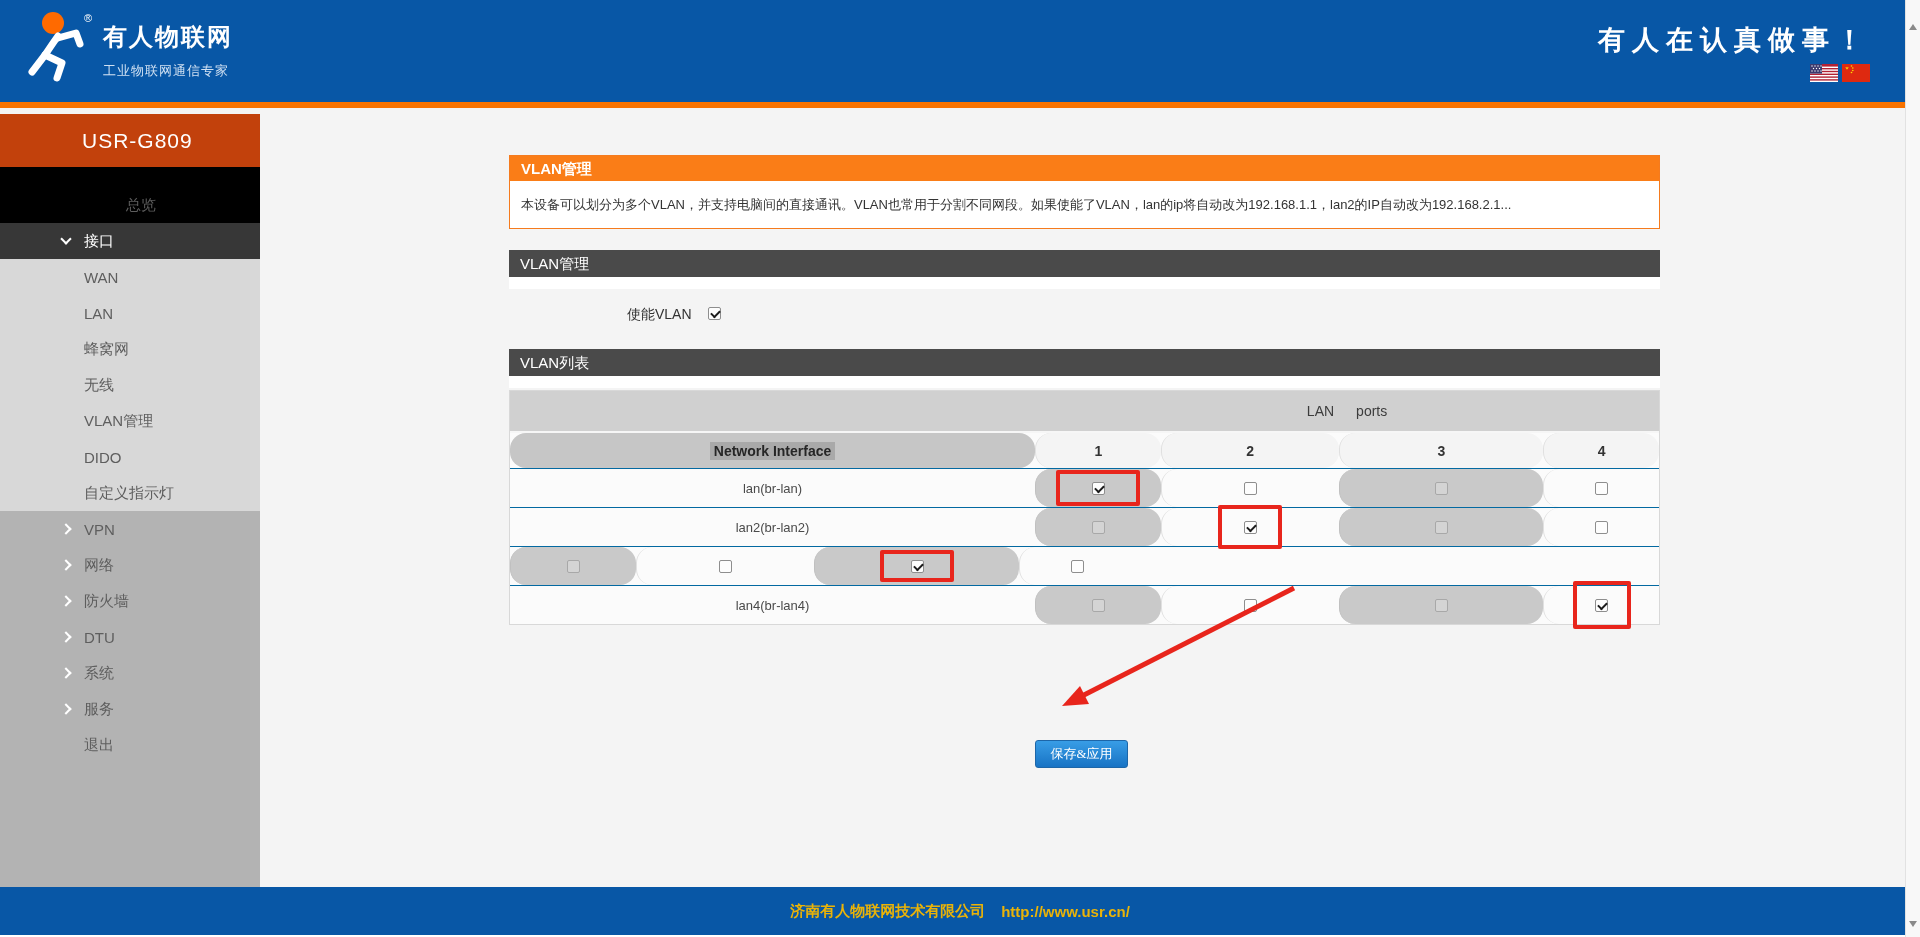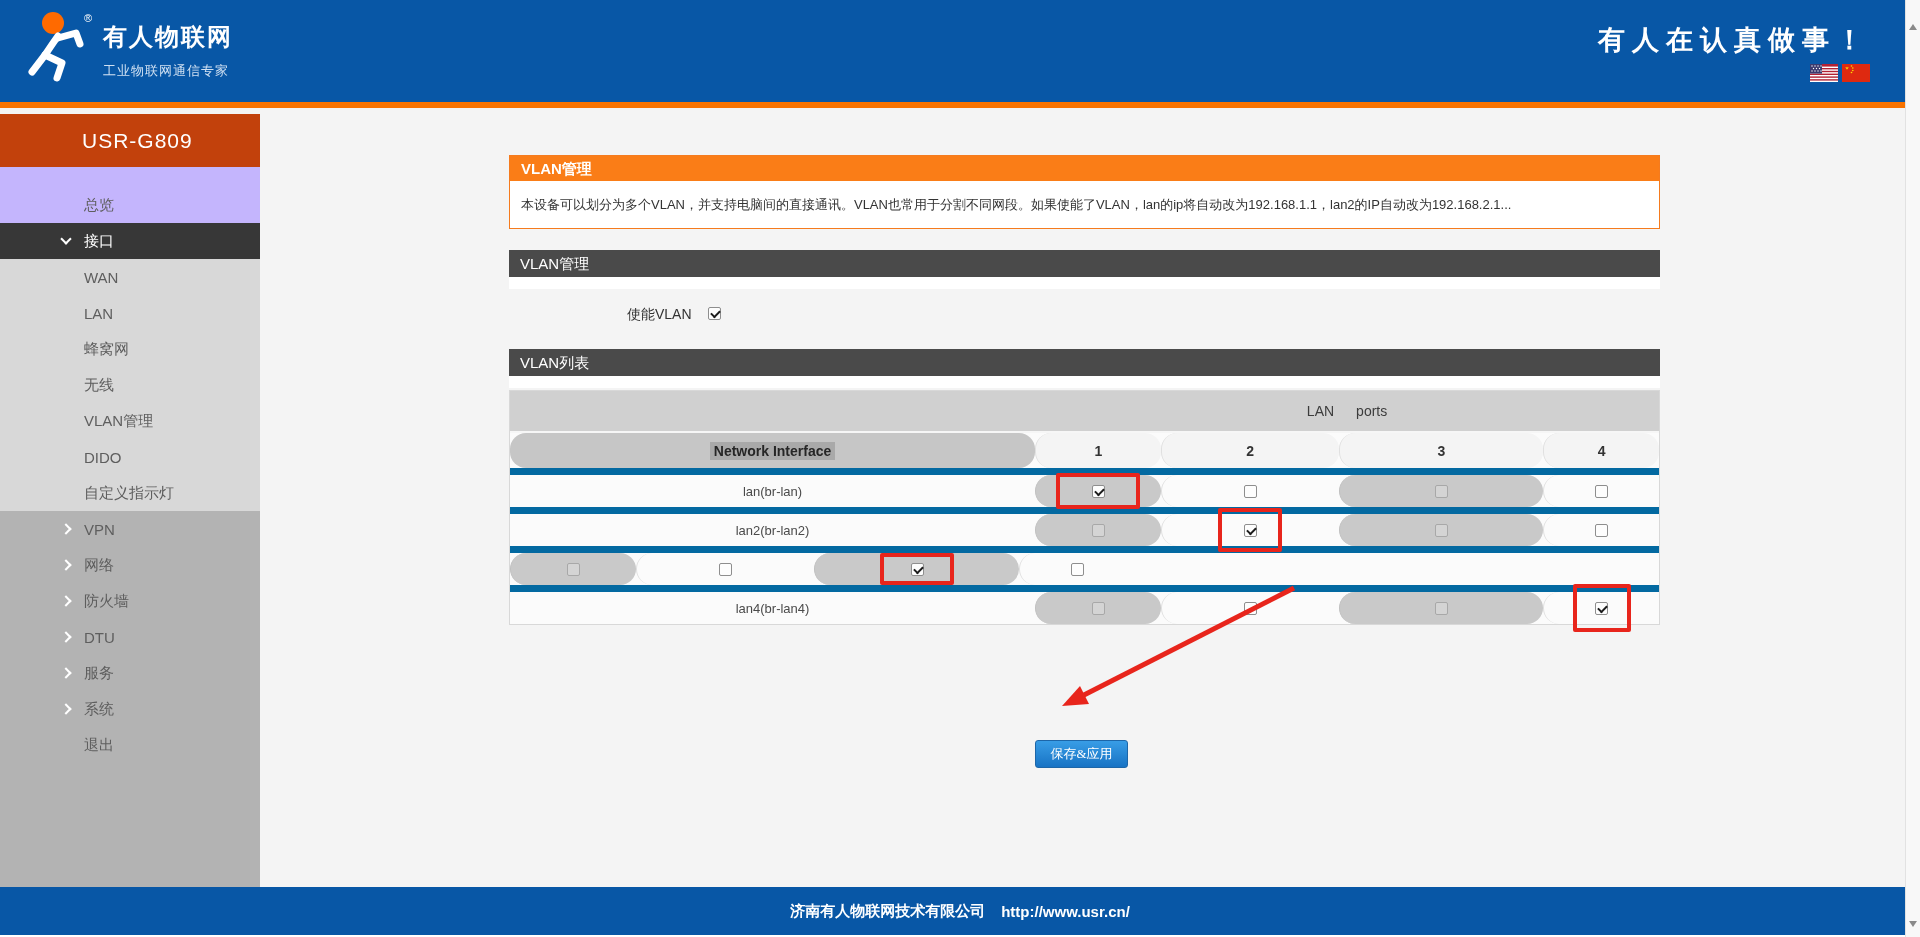--- a/index.html
+++ b/index.html
@@ -18,21 +18,21 @@
   .slogan-block{position:absolute;right:50px;top:22px;text-align:right;}
   .slogan{color:#fff;font-size:27px;letter-spacing:7px;font-weight:bold;white-space:nowrap;}
   .flags{margin-top:6px;display:flex;gap:4px;justify-content:flex-end;align-items:center;}
   .flag{width:28px;height:18px;display:block;}
 
   
   .sidebar{position:absolute;left:0;top:114px;width:260px;height:773px;display:flex;flex-direction:column;}
   .device{height:53px;background:#c2410c;color:#fff;font-size:21px;display:flex;align-items:center;
     padding-left:82px;letter-spacing:1px;}
   .side-sec{width:100%;}
-  .side-sec.top{background:#c4b5fd;padding-top:20px;}
+  .side-sec.top{background:#000000;padding-top:20px;padding-left:42px;}
   .side-sec.selected{background:#373737;}
   .side-sec.sub{background:#d8d8d8;}
   .side-sec.collapsed{background:#b3b3b3;flex:1;}
   .srow{height:36px;display:flex;align-items:center;padding-left:84px;font-size:15px;
     color:#5e5e5e;position:relative;cursor:pointer;}
   .side-sec.selected .srow{color:#fff;}
   .chev{position:absolute;left:62px;width:8px;height:8px;border-right:2px solid #fff;
     border-bottom:2px solid #fff;display:inline-block;}
   .chev.down{transform:rotate(45deg);top:12px;}
   .chev.right{transform:rotate(-45deg);top:14px;}
@@ -60,21 +60,21 @@
   .hrow2{height:37px;display:flex;border-top:2px solid #f6f6f6;}
   .cell{display:flex;align-items:center;justify-content:center;position:relative;border-radius:16px;}
   .c0{width:526px;}
   .pcol1{width:126px;}
   .pcol2{width:178px;}
   .pcol3{width:205px;}
   .pcol4{width:116px;}
   .hrow2 .c0{background:#c6c6c6;}
   .ni-high{background:#a9a9a9;color:#262626;font-weight:bold;font-size:14px;padding:1px 4px;}
   .hrow2 .pnum{background:#f4f4f4;font-weight:bold;font-size:14px;color:#333;border-left:1px solid #e0e0e0;}
-  .trow{height:39px;display:flex;border-top:7px solid #0369a1;}
+  .trow{height:39px;display:flex;border-top:1px solid #0369a1;}
   .trow .c0{background:#fbfbfb;}
   .trow .band{background:#c9c9c9;border-left:1px solid #c0c0c0;}
   .trow .lite{background:#fbfbfb;border-left:1px solid #e0e0e0;}
 
   
   .cb{width:13px;height:13px;background:#fdfdfd;border:1px solid #8e8e8e;border-radius:2px;
     display:inline-block;position:relative;}
   .cb.dim{background:#d4d4d4;border-color:#a8a8a8;}
   .cb.checked::after{content:"";position:absolute;left:2px;top:2px;width:7px;height:4px;
     border-left:2px solid #1c1c1c;border-bottom:2px solid #1c1c1c;transform:rotate(-45deg);}
@@ -89,21 +89,21 @@
 
   
   .save-btn{position:absolute;left:526px;top:585px;width:93px;height:28px;
     background:linear-gradient(#389de6,#1873c4);border:1px solid #1d66a8;border-radius:3px;
     color:#fff;font-size:13px;display:flex;align-items:center;justify-content:center;cursor:pointer;
     font-family:Liberation Serif, serif;}
   .arrow-svg{position:absolute;left:0;top:0;pointer-events:none;z-index:6;}
 
   
   .footer{position:absolute;left:0;top:887px;width:1920px;height:48px;background:#0857a6;
-    display:flex;align-items:center;justify-content:center;gap:16px;color:#ffffff;font-size:15px;
+    display:flex;align-items:center;justify-content:center;gap:16px;color:#eab308;font-size:15px;
     font-weight:bold;}
   .bottom-strip{position:absolute;left:0;top:935px;width:1920px;height:2px;background:#fff;}
 
   
   .scrollbar{position:absolute;right:0;top:0;width:15px;height:937px;background:#f8f8f8;
     border-left:1px solid #e2e2e2;z-index:50;}
   .sb-up{position:absolute;left:3px;top:24px;width:0;height:0;
     border-left:4px solid transparent;border-right:4px solid transparent;border-bottom:6px solid #8a8a8a;}
   .sb-down{position:absolute;left:3px;bottom:10px;width:0;height:0;
     border-left:4px solid transparent;border-right:4px solid transparent;border-top:6px solid #8a8a8a;}
@@ -219,25 +219,25 @@
           <div class="srow">
             <span class="chev right"></span>
             <span>防火墙</span>
           </div>
           <div class="srow">
             <span class="chev right"></span>
             <span>DTU</span>
           </div>
           <div class="srow">
             <span class="chev right"></span>
+            <span>系统</span>
+          </div>
+          <div class="srow">
+            <span class="chev right"></span>
             <span>服务</span>
-          </div>
-          <div class="srow">
-            <span class="chev right"></span>
-            <span>系统</span>
           </div>
           <div class="srow">
             <span>退出</span>
           </div>
         </div>
       </div>
   </div>
 
   <div class="main">
     <div class="content" style="position:relative;">

